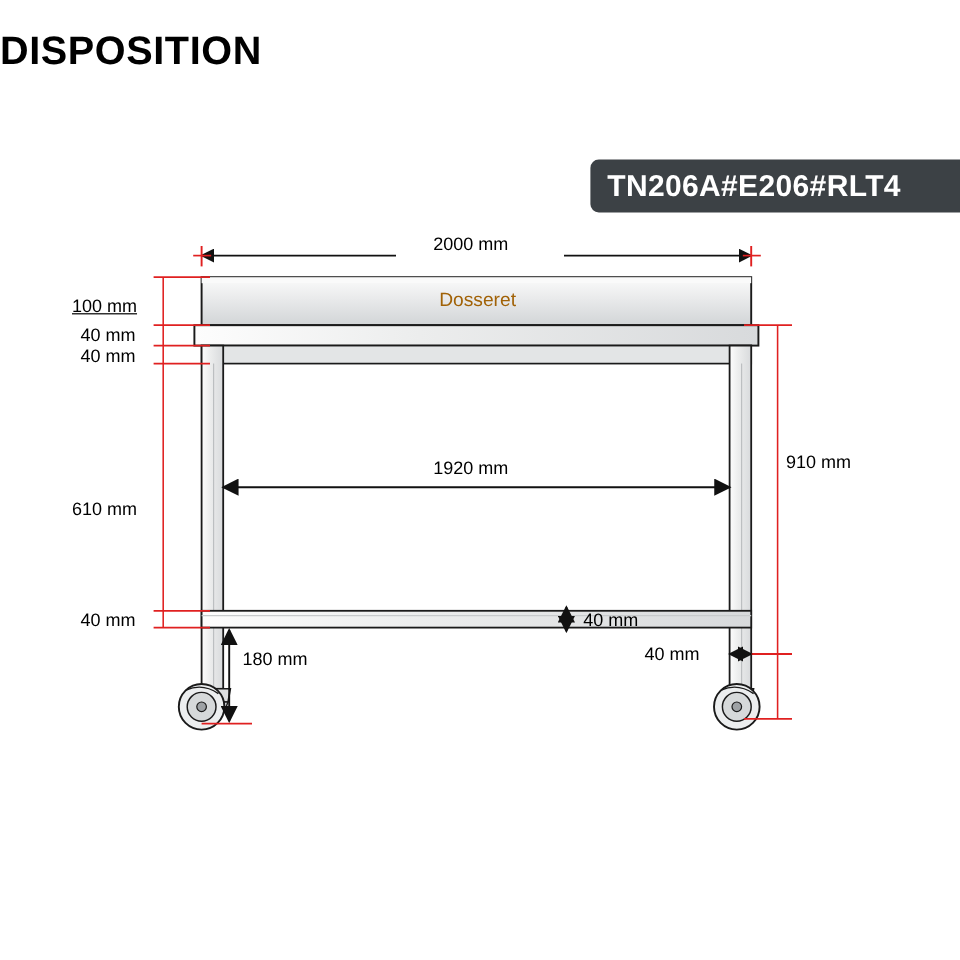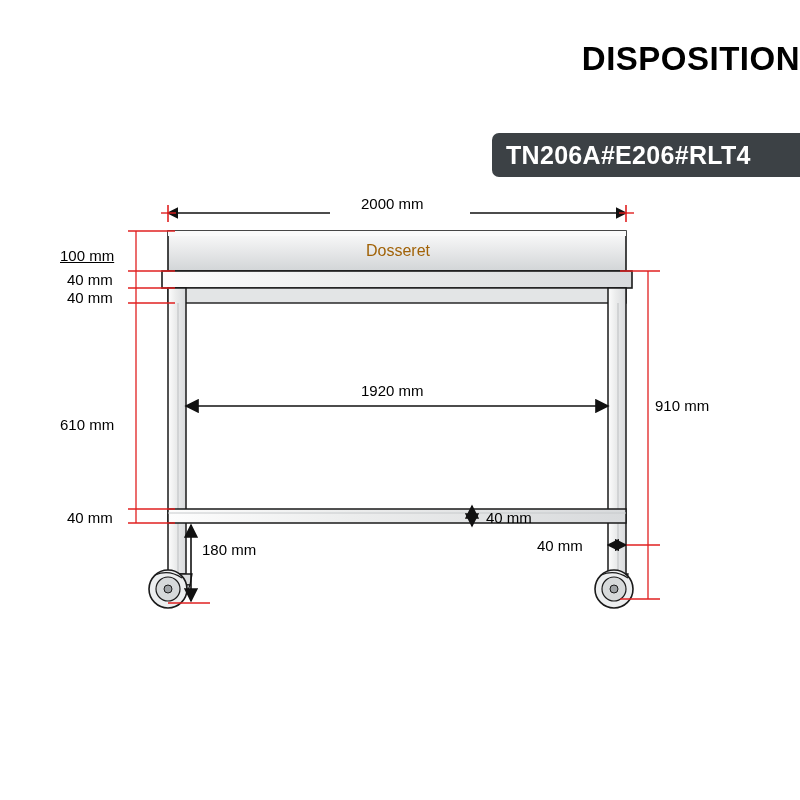--- a/index.html
+++ b/index.html
@@ -18,23 +18,23 @@
   #stage {
     position: relative;
     width: 800px;
     height: 800px;
   }
 
   
   .title-block {
     position: absolute;
     left: 0;
-    top: 41px;
-    width: 800px;
-    text-align: right;
+    top: 24px;
+    width: 800px;
+    text-align: left;
     line-height: 1.12;
   }
   .title-line {
     font-size: 33px;
     font-weight: bold;
     letter-spacing: 0.5px;
   }
   .title-line.l2 { font-size: 33px; }
 
   
@@ -214,21 +214,21 @@
   <div class="lbl grey" style="left:366px; top:242px;">Dosseret</div>
 
   <div class="lbl" style="left:60px; top:247px;text-decoration:underline;">100 mm</div>
   <div class="lbl" style="left:67px; top:271px;">40 mm</div>
   <div class="lbl" style="left:67px; top:289px;">40 mm</div>
 
   <div class="lbl" style="left:60px; top:388px;margin-top:28px;">610 mm</div>
 
   <div class="lbl" style="left:361px; top:382px;text-align:center;">1920 mm</div>
 
-  <div class="lbl" style="left:655px; top:397px;">910 mm</div>
+  <div class="lbl" style="left:655px; top:377px;">910 mm</div>
 
   <div class="lbl" style="left:67px; top:509px;">40 mm</div>
 
   <div class="lbl" style="left:486px; top:509px;">40 mm</div>
 
   <div class="lbl" style="left:537px; top:537px;">40 mm</div>
 
   <div class="lbl" style="left:202px; top:541px;">180 mm</div>
 
 </div>

